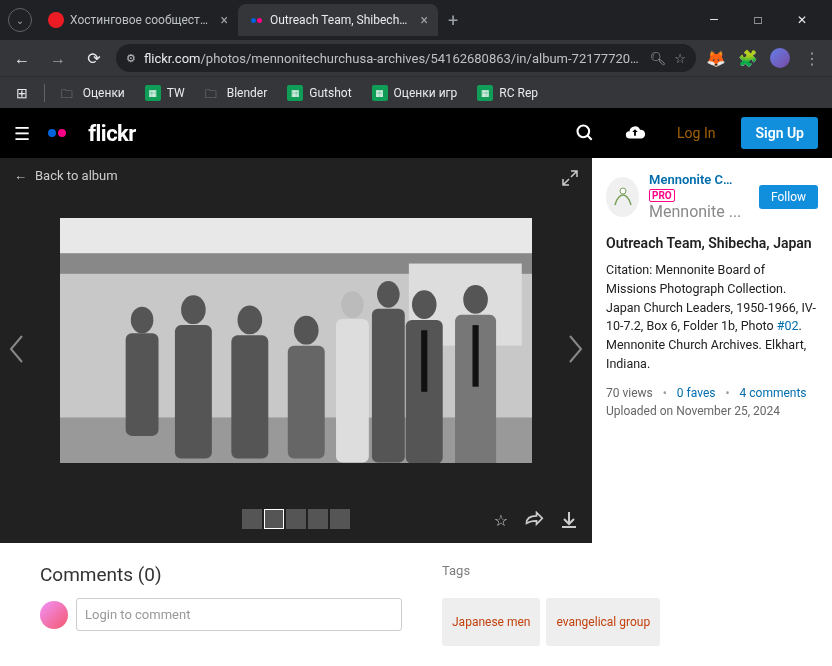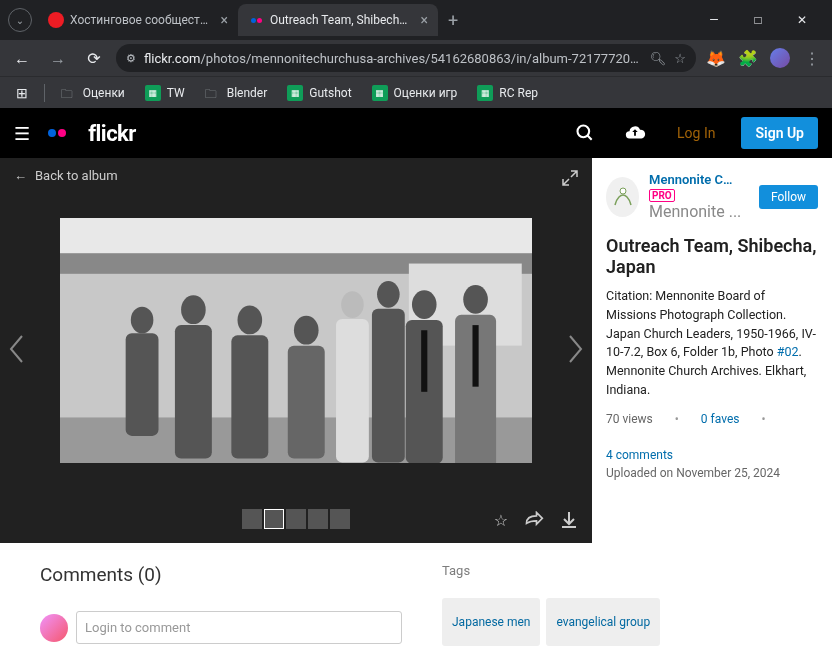--- a/index.html
+++ b/index.html
@@ -50,37 +50,37 @@
 .pactions{position:absolute;bottom:10px;right:14px;display:flex;gap:16px;color:#ccc}
 .pactions div{cursor:pointer}
 .sidebar{width:240px;background:#fff;color:#333;overflow-y:auto;font-size:12.5px}
 .owner{padding:14px;display:flex;gap:10px;align-items:center}
 .avatar{width:40px;height:40px;border-radius:50%;background:#f0f0f0;display:flex;align-items:center;justify-content:center}
 .oname{color:#006dac;font-weight:600;font-size:13px;white-space:nowrap;overflow:hidden;text-overflow:ellipsis;max-width:84px}
 .pro{display:inline-block;background:#fff;border:1px solid #ff0084;color:#ff0084;font-size:10px;font-weight:bold;padding:0 2px;border-radius:2px;margin-right:3px}
 .osub{color:#898989;font-size:16px;white-space:nowrap;overflow:hidden;text-overflow:ellipsis;max-width:80px}
 .follow{margin-left:auto;background:#128fdc;color:#fff;padding:5px 12px;border-radius:3px;font-size:12px;cursor:pointer}
 .meta{padding:0 14px 14px}
-.ptitle{font-weight:600;font-size:18px;margin-bottom:10px;color:#212121}
+.ptitle{font-weight:600;font-size:14px;margin-bottom:10px;color:#212121}
 .desc{color:#212121;line-height:1.5;margin-bottom:12px}
 .desc a{color:#006dac;text-decoration:none}
-.stats{display:flex;gap:22px;font-size:12px;color:#666;align-items:center;margin-bottom:4px;flex-wrap:wrap}
+.stats{display:flex;gap:10px;font-size:12px;color:#666;align-items:center;margin-bottom:4px;flex-wrap:wrap}
 .stats .lk{color:#006dac;cursor:pointer}
 .stats .bul{color:#999}
 .upl{color:#666;font-size:12px}
 .below{background:#fff;padding:20px 40px;color:#333;display:flex;gap:40px}
 .comments{flex:1}
-.comments h3{font-weight:400;font-size:19px;margin-bottom:25px}
+.comments h3{font-weight:400;font-size:19px;margin-bottom:12px}
 .cbox{display:flex;gap:8px;align-items:center}
 .cava{width:28px;height:28px;border-radius:50%;background:linear-gradient(135deg,#f093fb,#f5576c)}
 .cin{flex:1;border:1px solid #ccc;padding:8px;font-size:13px;color:#999;border-radius:3px}
 .tags{width:350px}
 .tags h4{font-size:13px;color:#7d7d7d;font-weight:400;margin-bottom:20px}
 .taglist{display:flex;gap:6px;flex-wrap:wrap}
-.tag{background:#eee;color:#0369a1;padding:17px 10px;border-radius:3px;font-size:12px;cursor:pointer}
+.tag{background:#eee;color:#c2410c;padding:17px 10px;border-radius:3px;font-size:12px;cursor:pointer}
 </style>
 </head>
 <body>
 
 <div class="titlebar">
   <div style="width:24px;height:24px;border:1px solid #5f6368;border-radius:50%;display:flex;align-items:center;justify-content:center;color:#9aa0a6;font-size:10px;margin-right:6px;cursor:pointer">⌄</div>
   <div class="tab">
     <div class="fav" style="background:#ed1c24"></div>
     <span class="title">Хостинговое сообщество «Tim</span>
     <span class="tx">×</span>

